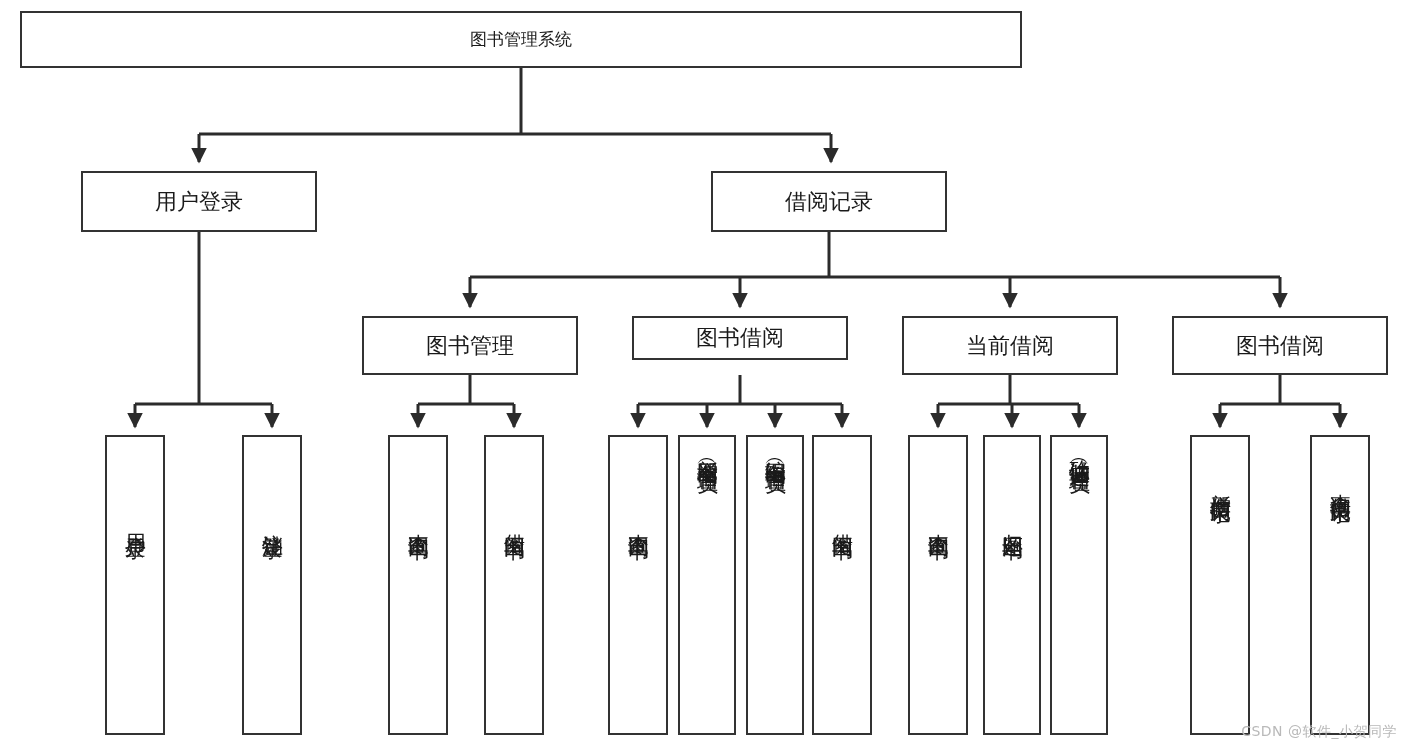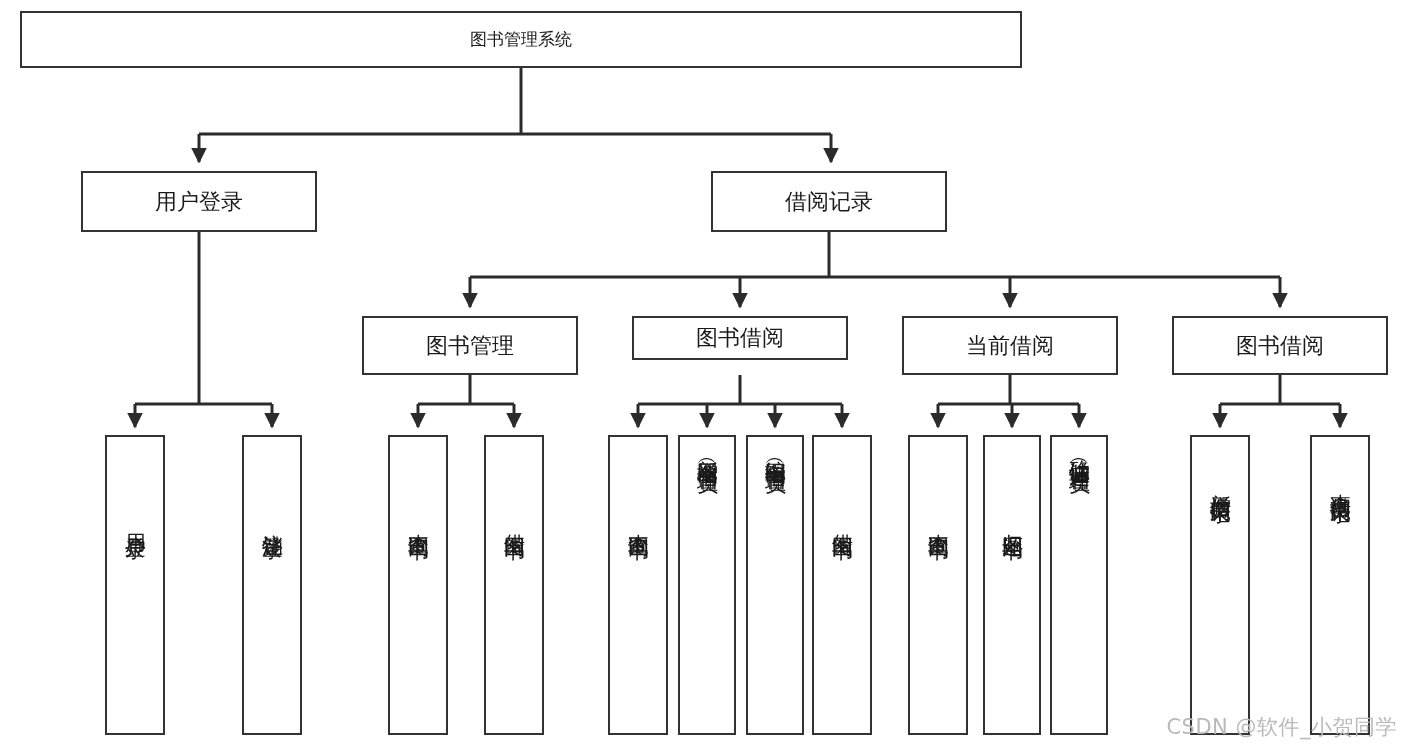--- a/index.html
+++ b/index.html
@@ -62,21 +62,21 @@
     line-height: 1;
     white-space: nowrap;
   }
   .node.vert.tall-text {
     padding-top: 4px;
   }
   .watermark {
     position: absolute;
     right: 8px;
     bottom: 6px;
-    font-size: 21px;
+    font-size: 14px;
     color: #b9b9b9;
     letter-spacing: 0.5px;
     white-space: nowrap;
   }
 </style>
 </head>
 <body>
 
 <div id="canvas">
 

